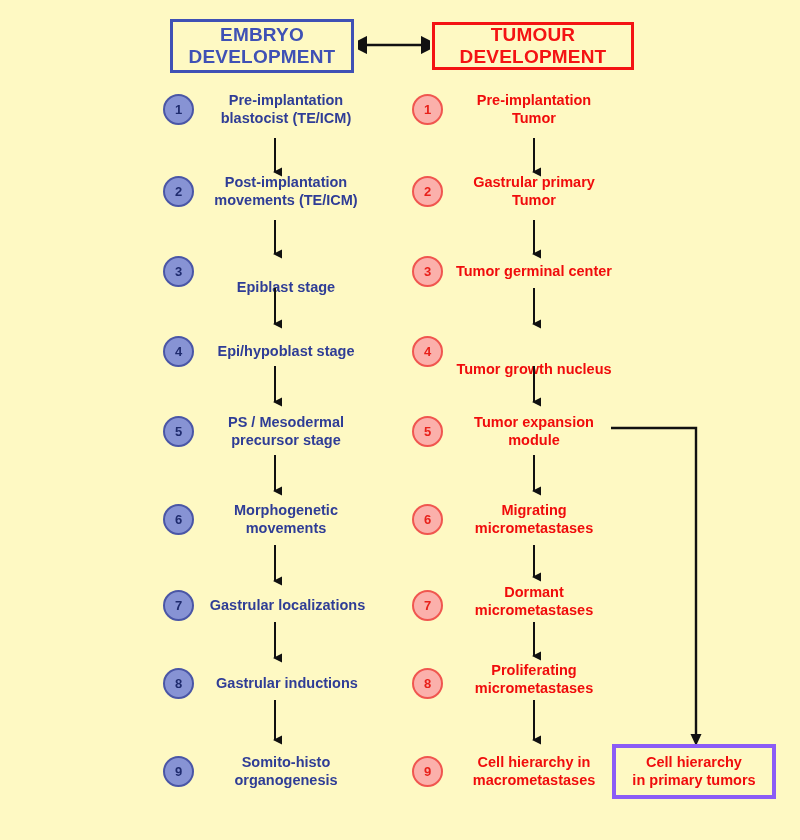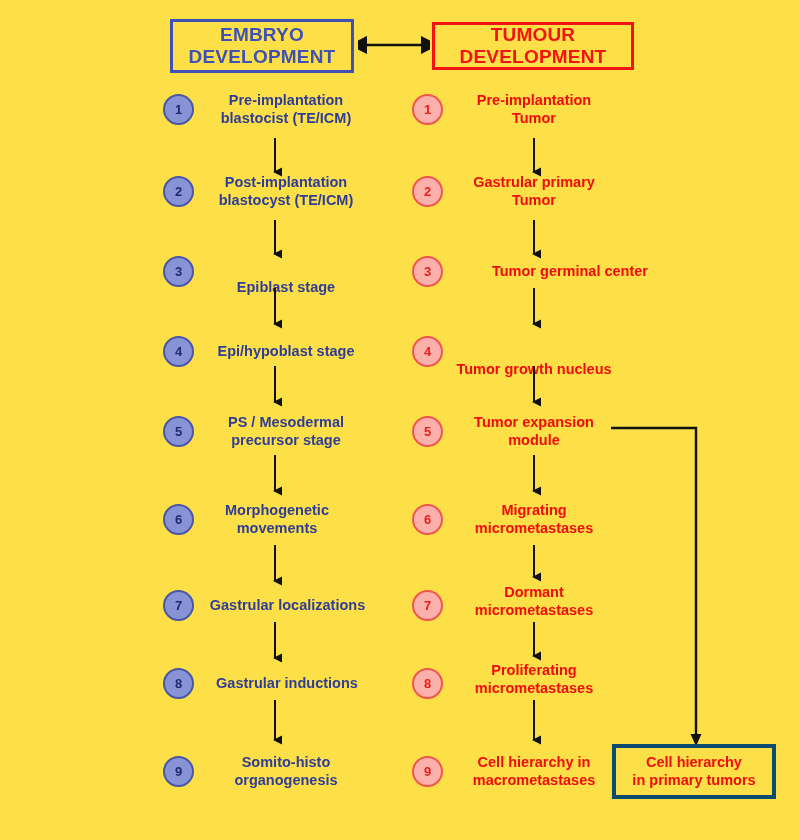--- a/index.html
+++ b/index.html
@@ -7,21 +7,21 @@
     padding: 0;
   }
   body {
     background: #ffffff;
     font-family: "Liberation Sans", sans-serif;
   }
   #canvas {
     position: relative;
     width: 800px;
     height: 840px;
-    background: #fde047;
+    background: #fef9c3;
     overflow: hidden;
   }
   
   .hdr {
     position: absolute;
     box-sizing: border-box;
     display: flex;
     align-items: center;
     justify-content: center;
     text-align: center;
@@ -89,21 +89,21 @@
   .conn { position: absolute; }
 
   
   #elbow { position: absolute; left: 605px; top: 418px; width: 110px; height: 340px; }
 
   
   #primary-box {
     position: absolute;
     box-sizing: border-box;
     left: 612px; top: 744px; width: 164px; height: 55px;
-    border: 4px solid #0c4a6e;
+    border: 4px solid #8b5cf6;
     display: flex;
     align-items: center;
     justify-content: center;
     text-align: center;
     color: #f00c0c;
     font-weight: bold;
     font-size: 14.5px;
     line-height: 1.22;
   }
   #primary-box span { display: block; white-space: nowrap; }
@@ -148,33 +148,33 @@
   <div class="num blue" style="left:163px; top:590px;">7</div>
   <div class="num blue" style="left:163px; top:668px;">8</div>
   <div class="num blue" style="left:163px; top:756px;">9</div>
 
   <div class="lbl blue" style="left:196px; top:92px;  width:180px;">
     <span>Pre-implantation</span>
     <span>blastocist (TE/ICM)</span>
   </div>
   <div class="lbl blue" style="left:196px; top:174px; width:180px;">
     <span>Post-implantation</span>
-    <span>blastocyst (TE/ICM)</span>
+    <span>movements (TE/ICM)</span>
   </div>
   <div class="lbl blue" style="left:196px; top:279px; width:180px;">
     <span>Epiblast stage</span>
   </div>
   <div class="lbl blue" style="left:193px; top:343px; width:186px;">
     <span>Epi/hypoblast stage</span>
   </div>
   <div class="lbl blue" style="left:196px; top:414px; width:180px;">
     <span>PS / Mesodermal</span>
     <span>precursor stage</span>
   </div>
-  <div class="lbl blue" style="left:187px; top:502px; width:180px;">
+  <div class="lbl blue" style="left:196px; top:502px; width:180px;">
     <span>Morphogenetic</span>
     <span>movements</span>
   </div>
   <div class="lbl blue" style="left:190px; top:597px; width:195px;">
     <span>Gastrular localizations</span>
   </div>
   <div class="lbl blue" style="left:193px; top:675px; width:188px;">
     <span>Gastrular inductions</span>
   </div>
   <div class="lbl blue" style="left:196px; top:754px; width:180px;">
@@ -223,21 +223,21 @@
   <div class="num red" style="left:412px; top:756px;">9</div>
 
   <div class="lbl red" style="left:448px; top:92px;  width:172px;">
     <span>Pre-implantation</span>
     <span>Tumor</span>
   </div>
   <div class="lbl red" style="left:448px; top:174px; width:172px;">
     <span>Gastrular primary</span>
     <span>Tumor</span>
   </div>
-  <div class="lbl red" style="left:444px; top:263px; width:180px;margin-left:36px;">
+  <div class="lbl red" style="left:444px; top:263px; width:180px;">
     <span>Tumor germinal center</span>
   </div>
   <div class="lbl red" style="left:444px; top:343px; width:180px;margin-top:18px;">
     <span>Tumor growth nucleus</span>
   </div>
   <div class="lbl red" style="left:448px; top:414px; width:172px;">
     <span>Tumor expansion</span>
     <span>module</span>
   </div>
   <div class="lbl red" style="left:448px; top:502px; width:172px;">

